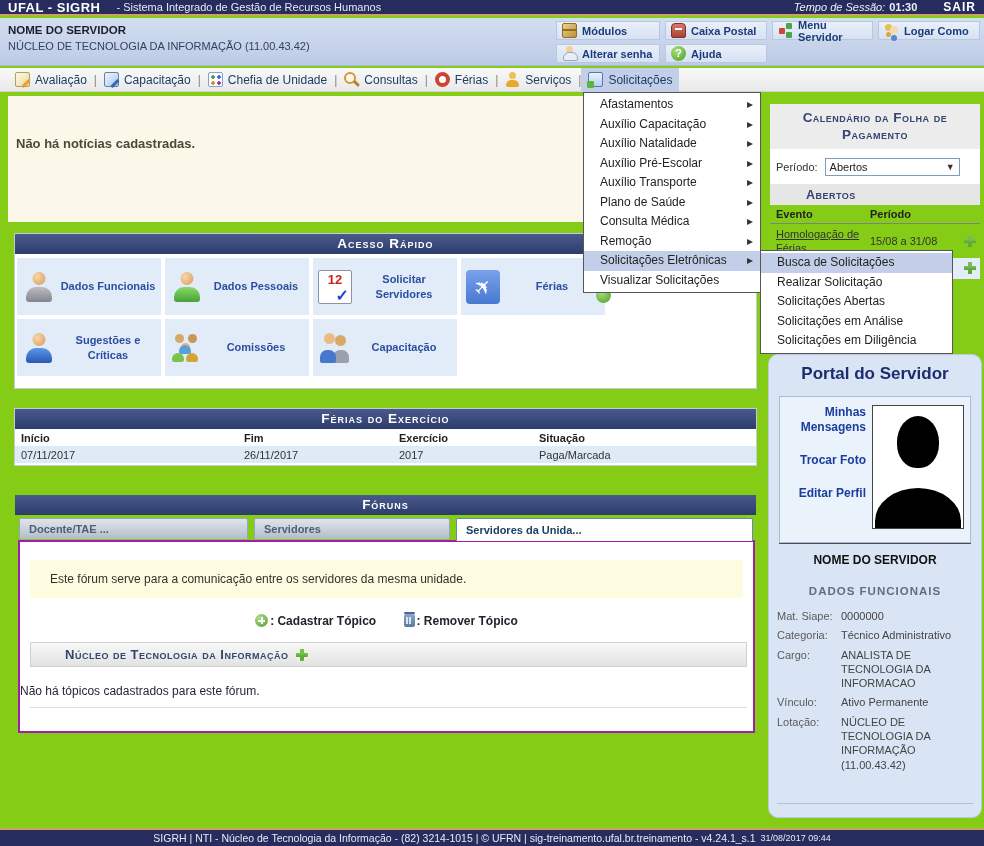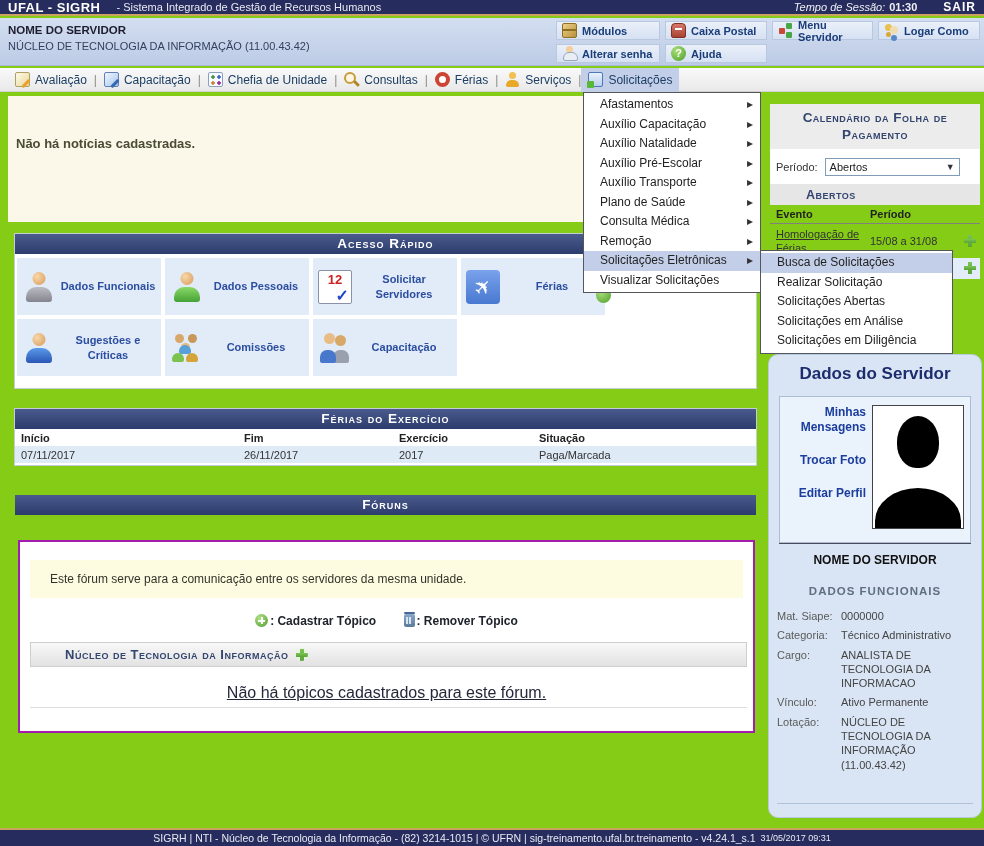--- a/index.html
+++ b/index.html
@@ -135,21 +135,21 @@
                position:relative; display:inline-block; vertical-align:-2px; margin-right:2px; }
   .icon-trash::before{ content:""; position:absolute; top:-2px; left:0; right:0; height:2px; background:#48689a; border-radius:1px; }
   .icon-trash::after{ content:""; position:absolute; top:3px; left:2px; width:2px; height:7px; background:#d8e4f0; box-shadow:3px 0 0 #d8e4f0; }
   .group-bar{ position:absolute; top:100px; left:10px; width:717px; height:25px;
               background:linear-gradient(#f8f8f8,#e2e2e2); border:1px solid #cfcfcf; display:flex;
               align-items:center; padding-left:34px; gap:7px; font-variant:small-caps; font-weight:bold;
               color:#33456f; font-size:13px; letter-spacing:.5px; }
   .plus-green{ width:12px; height:12px; display:inline-block;
                background-image:linear-gradient(#7cc455,#58a434),linear-gradient(#7cc455,#58a434);
                background-size:12px 4px,4px 12px; background-position:center; background-repeat:no-repeat; cursor:pointer; }
-  .empty-msg{ position:absolute; top:142px; left:0; right:0; text-align:center; font-size:16px; color:#23283a;text-decoration:underline; }
+  .empty-msg{ position:absolute; top:142px; left:0; right:0; font-size:12px; color:#23283a; }
   .forum-bottom{ position:absolute; bottom:10px; left:10px; width:717px; height:14px; border-top:1px solid #ddd; }
 
   
   .cal{ position:absolute; left:770px; top:104px; width:210px; font-size:11px; }
   .cal-header{ background:#ececec; padding:6px 8px 5px 8px; text-align:center; font-variant:small-caps;
                font-weight:bold; color:#33456f; font-size:13.5px; line-height:1.25; letter-spacing:.5px; }
   .cal-period{ display:flex; align-items:center; gap:7px; padding:9px 4px 8px 6px; background:#fff; color:#333; }
   .select{ width:135px; border:1px solid #7f9db9; background:#fff; display:flex; align-items:center;
            justify-content:space-between; padding:1px 4px; height:18px; font-size:11px; color:#222; cursor:pointer; }
   .select::after{ content:"\25BC"; font-size:9px; color:#333; }
@@ -333,20 +333,31 @@
     <div class="fe-row fe-data">
       <div class="fe-c1">07/11/2017</div>
       <div class="fe-c2">26/11/2017</div>
       <div class="fe-c3">2017</div>
       <div class="fe-c4">Paga/Marcada</div>
     </div>
   </div>
 
   <div class="panel" style="top:494px;height:241px;border-color:transparent;background:transparent;">
     <div class="panel-header">Fóruns</div>
+    <div class="tabs">
+      <div class="tab" style="left:1px;width:229px;">
+          <span>Docente/TAE ...</span>
+        </div>
+      <div class="tab" style="left:236px;width:196px;">
+          <span>Servidores</span>
+        </div>
+      <div class="tab active" style="left:438px;width:297px;">
+          <span>Servidores da Unida...</span>
+        </div>
+    </div>
     <div class="forum-box">
       <div class="notice">Este fórum serve para a comunicação entre os servidores da mesma unidade.</div>
       <div class="legend">
         <span class="seg"><span class="icon-add-circle"></span><span>: Cadastrar Tópico</span></span>
         <span class="seg"><span class="icon-trash"></span><span>: Remover Tópico</span></span>
       </div>
       <div class="group-bar">
         <span>Núcleo de Tecnologia da Informação</span>
         <span class="plus-green" style="width:13px;height:13px;border-radius:50%;background-color:#e8f4e0;"></span>
       </div>
@@ -374,21 +385,21 @@
       <span class="plus-green"></span>
     </div>
     <div class="cal-row alt">
       <div class="c-ev">Escala de</div>
       <div class="c-pe">01/01 a 31/12</div>
       <span class="plus-green"></span>
     </div>
   </div>
 
   <div class="portal">
-    <div class="portal-title">Dados do Servidor</div>
+    <div class="portal-title">Portal do Servidor</div>
     <div class="portal-box1">
       <div class="p-links">
         <span class="p-link">Minhas Mensagens</span>
         <span class="p-link">Trocar Foto</span>
         <span class="p-link">Editar Perfil</span>
       </div>
       <div class="photo"></div>
     </div>
     <div class="p-divider"></div>
     <div class="p-name">NOME DO SERVIDOR</div>
@@ -413,21 +424,21 @@
       <div class="p-frow">
         <div class="p-flabel">Lotação:</div>
         <div class="p-fvalue">NÚCLEO DE TECNOLOGIA DA INFORMAÇÃO (11.00.43.42)</div>
       </div>
     </div>
     <div class="p-bottomline"></div>
   </div>
 
   <div class="footer">
     <span>SIGRH | NTI - Núcleo de Tecnologia da Informação - (82) 3214-1015 | © UFRN | sig-treinamento.ufal.br.treinamento - v4.24.1_s.1</span>
-    <span class="stamp">31/05/2017 09:31</span>
+    <span class="stamp">31/08/2017 09:44</span>
   </div>
 
   <div id="dropdown" class="menu-pop">
     <div class="row has-sub"><span>Afastamentos</span></div>
     <div class="row has-sub"><span>Auxílio Capacitação</span></div>
     <div class="row has-sub"><span>Auxílio Natalidade</span></div>
     <div class="row has-sub"><span>Auxílio Pré-Escolar</span></div>
     <div class="row has-sub"><span>Auxílio Transporte</span></div>
     <div class="row has-sub"><span>Plano de Saúde</span></div>
     <div class="row has-sub"><span>Consulta Médica</span></div>

